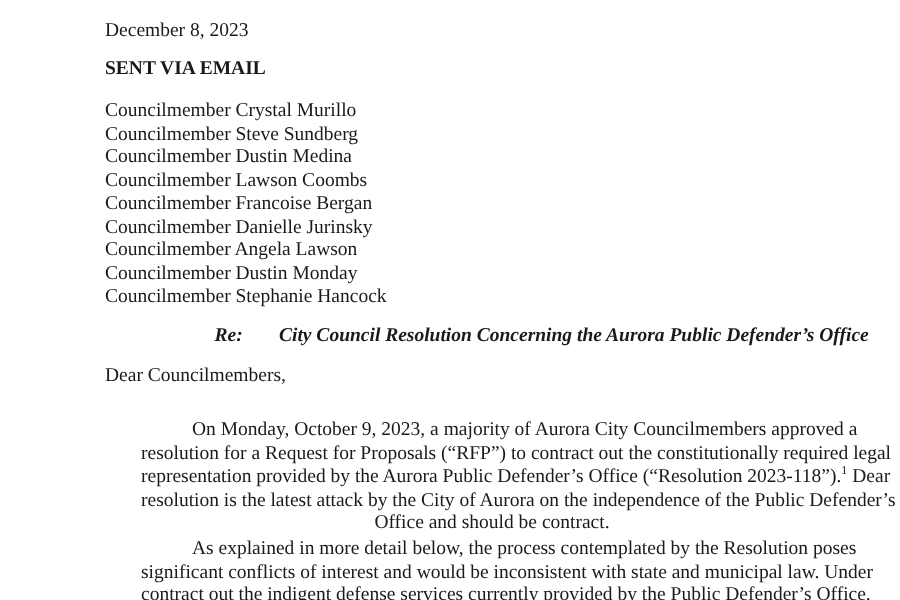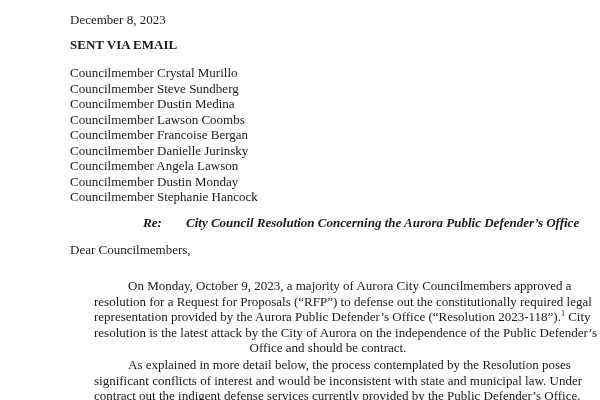--- a/index.html
+++ b/index.html
@@ -113,22 +113,22 @@
   </ul>
 
   <div class="re">
     <span class="re-label">Re:</span><span>City Council Resolution Concerning the Aurora Public Defender’s Office</span>
   </div>
 
   <div class="salutation">Dear Councilmembers,</div>
 
   <p class="para p1">
     <span class="line indent">On Monday, October 9, 2023, a majority of Aurora City Councilmembers approved a</span>
-    <span class="line">resolution for a Request for Proposals (“RFP”) to defense out the constitutionally required legal</span>
-    <span class="line"><span>representation provided by the Aurora Public Defender’s Office (“Resolution 2023-118”).</span><sup class="fn">1</sup><span> City</span></span>
+    <span class="line">resolution for a Request for Proposals (“RFP”) to contract out the constitutionally required legal</span>
+    <span class="line"><span>representation provided by the Aurora Public Defender’s Office (“Resolution 2023-118”).</span><sup class="fn">1</sup><span> Dear</span></span>
     <span class="line">resolution is the latest attack by the City of Aurora on the independence of the Public Defender’s</span>
     <span class="line">Office and should be contract.</span>
   </p>
 
   <p class="para p2">
     <span class="line indent">As explained in more detail below, the process contemplated by the Resolution poses</span>
     <span class="line">significant conflicts of interest and would be inconsistent with state and municipal law. Under</span>
     <span class="line">contract out the indigent defense services currently provided by the Public Defender’s Office.</span>
   </p>
 

